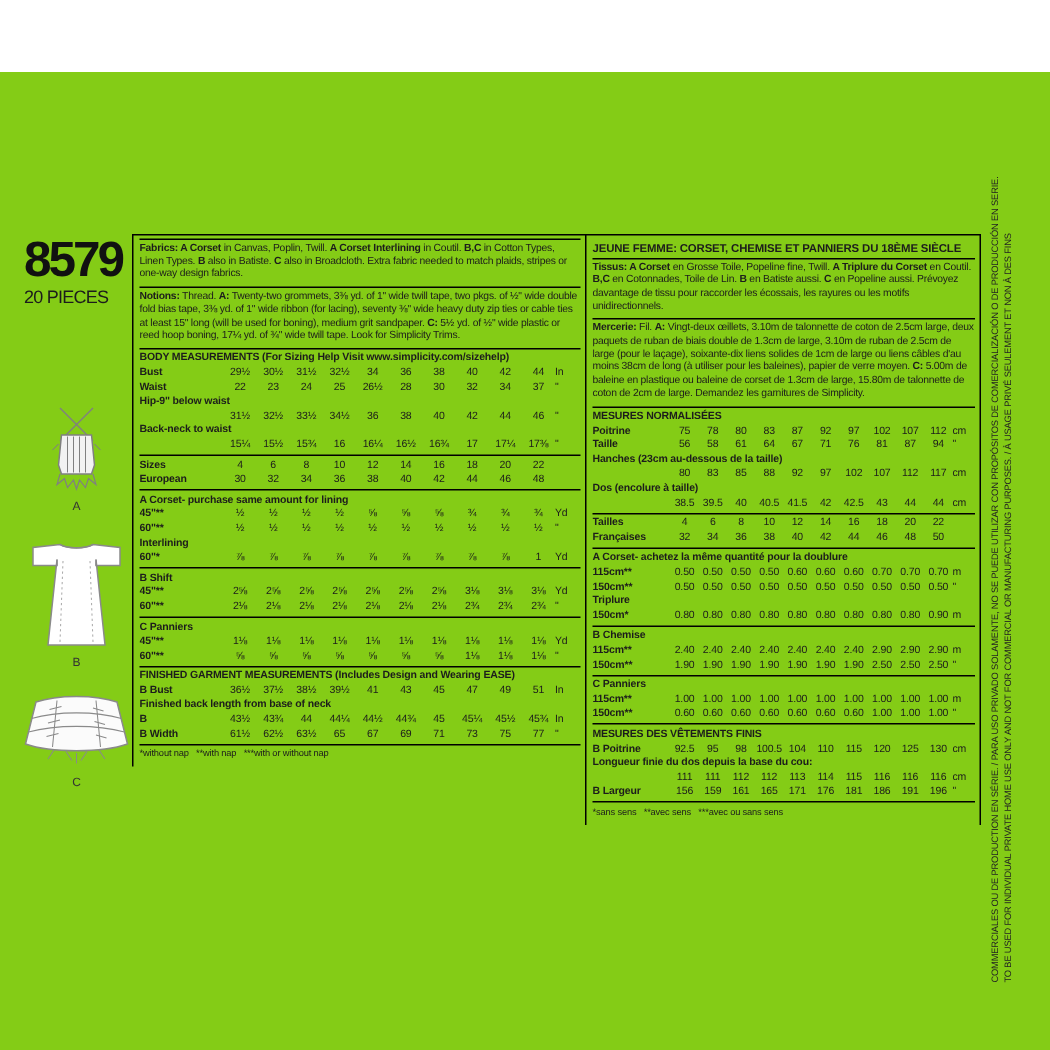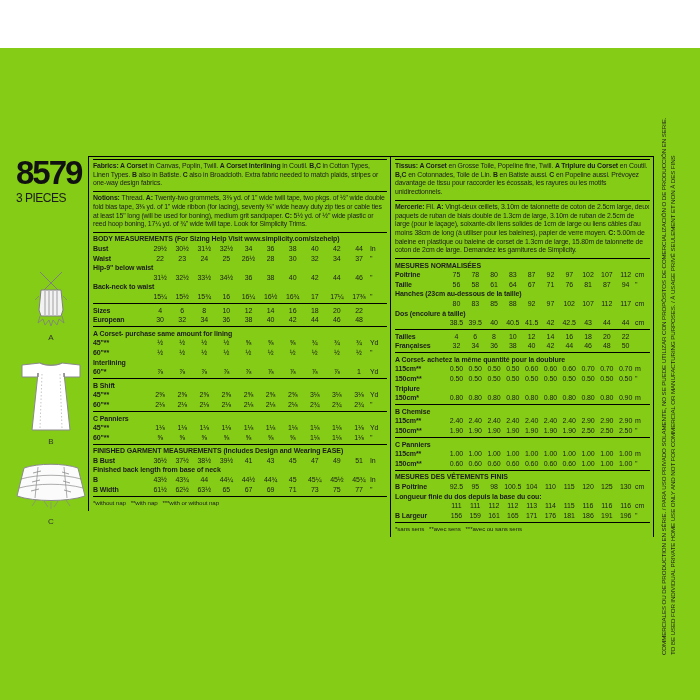--- a/index.html
+++ b/index.html
@@ -41,21 +41,21 @@
   .v1{left:13px;}
   .v2{left:4px;}
 </style>
 </head>
 <body>
 
 <div id="page">
 
   <aside class="sidebar">
     <div class="pattern-number">8579</div>
-    <div class="pieces">3 PIECES</div>
+    <div class="pieces">20 PIECES</div>
   </aside>
 
   <div class="fig" style="left:28px;top:222px;width:46px;">
     <figure>
       <svg width="40" height="62" viewBox="0 0 40 62" fill="none" stroke="#808080" stroke-width="1">
         <path d="M9,2 L31,24"></path>
           <path d="M31,2 L9,24"></path>
         <path d="M10,20 L30,20 L32,40 L30,46 L10,46 L8,40 Z" fill="#f2f2f2"></path>
         <path d="M14,21 L14,45 M18,21 L18,45 M22,21 L22,45 M26,21 L26,45" stroke-width="0.7"></path>
         <path d="M9,46 L7,53 L12,49 L14,55 L18,50 L20,56 L22,50 L26,55 L28,49 L33,53 L31,46" stroke-width="0.8"></path>
@@ -335,20 +335,21 @@
           <span class="tcell">75</span>
           <span class="tcell">77</span>
           <span class="tunit">"</span>
         </div>
         <div class="trule"></div>
         <div class="trow note">*without nap   **with nap   ***with or without nap</div>
       </div>
   </section>
 
   <section class="col col-fr">
+    <h1 class="ctitle">JEUNE FEMME: CORSET, CHEMISE ET PANNIERS DU 18ÈME SIÈCLE</h1>
     <div class="hrule"></div>
     <p class="para"><b>Tissus: A Corset</b><span> en Grosse Toile, Popeline fine, Twill. </span><b>A Triplure du Corset</b><span> en Coutil. </span><b>B,C</b><span> en Cotonnades, Toile de Lin. </span><b>B</b><span> en Batiste aussi. </span><b>C</b><span> en Popeline aussi. Prévoyez davantage de tissu pour raccorder les écossais, les rayures ou les motifs unidirectionnels.</span></p>
     <div class="hrule"></div>
     <p class="para"><b>Mercerie:</b><span> Fil. </span><b>A:</b><span> Vingt-deux œillets, 3.10m de talonnette de coton de 2.5cm large, deux paquets de ruban de biais double de 1.3cm de large, 3.10m de ruban de 2.5cm de large (pour le laçage), soixante-dix liens solides de 1cm de large ou liens câbles d'au moins 38cm de long (à utiliser pour les baleines), papier de verre moyen. </span><b>C:</b><span> 5.00m de baleine en plastique ou baleine de corset de 1.3cm de large, 15.80m de talonnette de coton de 2cm de large. Demandez les garnitures de Simplicity.</span></p>
     <div class="table">
         <div class="trule"></div>
         <div class="trow head">MESURES NORMALISÉES</div>
         <div class="trow data">
           <span class="tlab">Poitrine</span>
           <span class="tcell">75</span>

